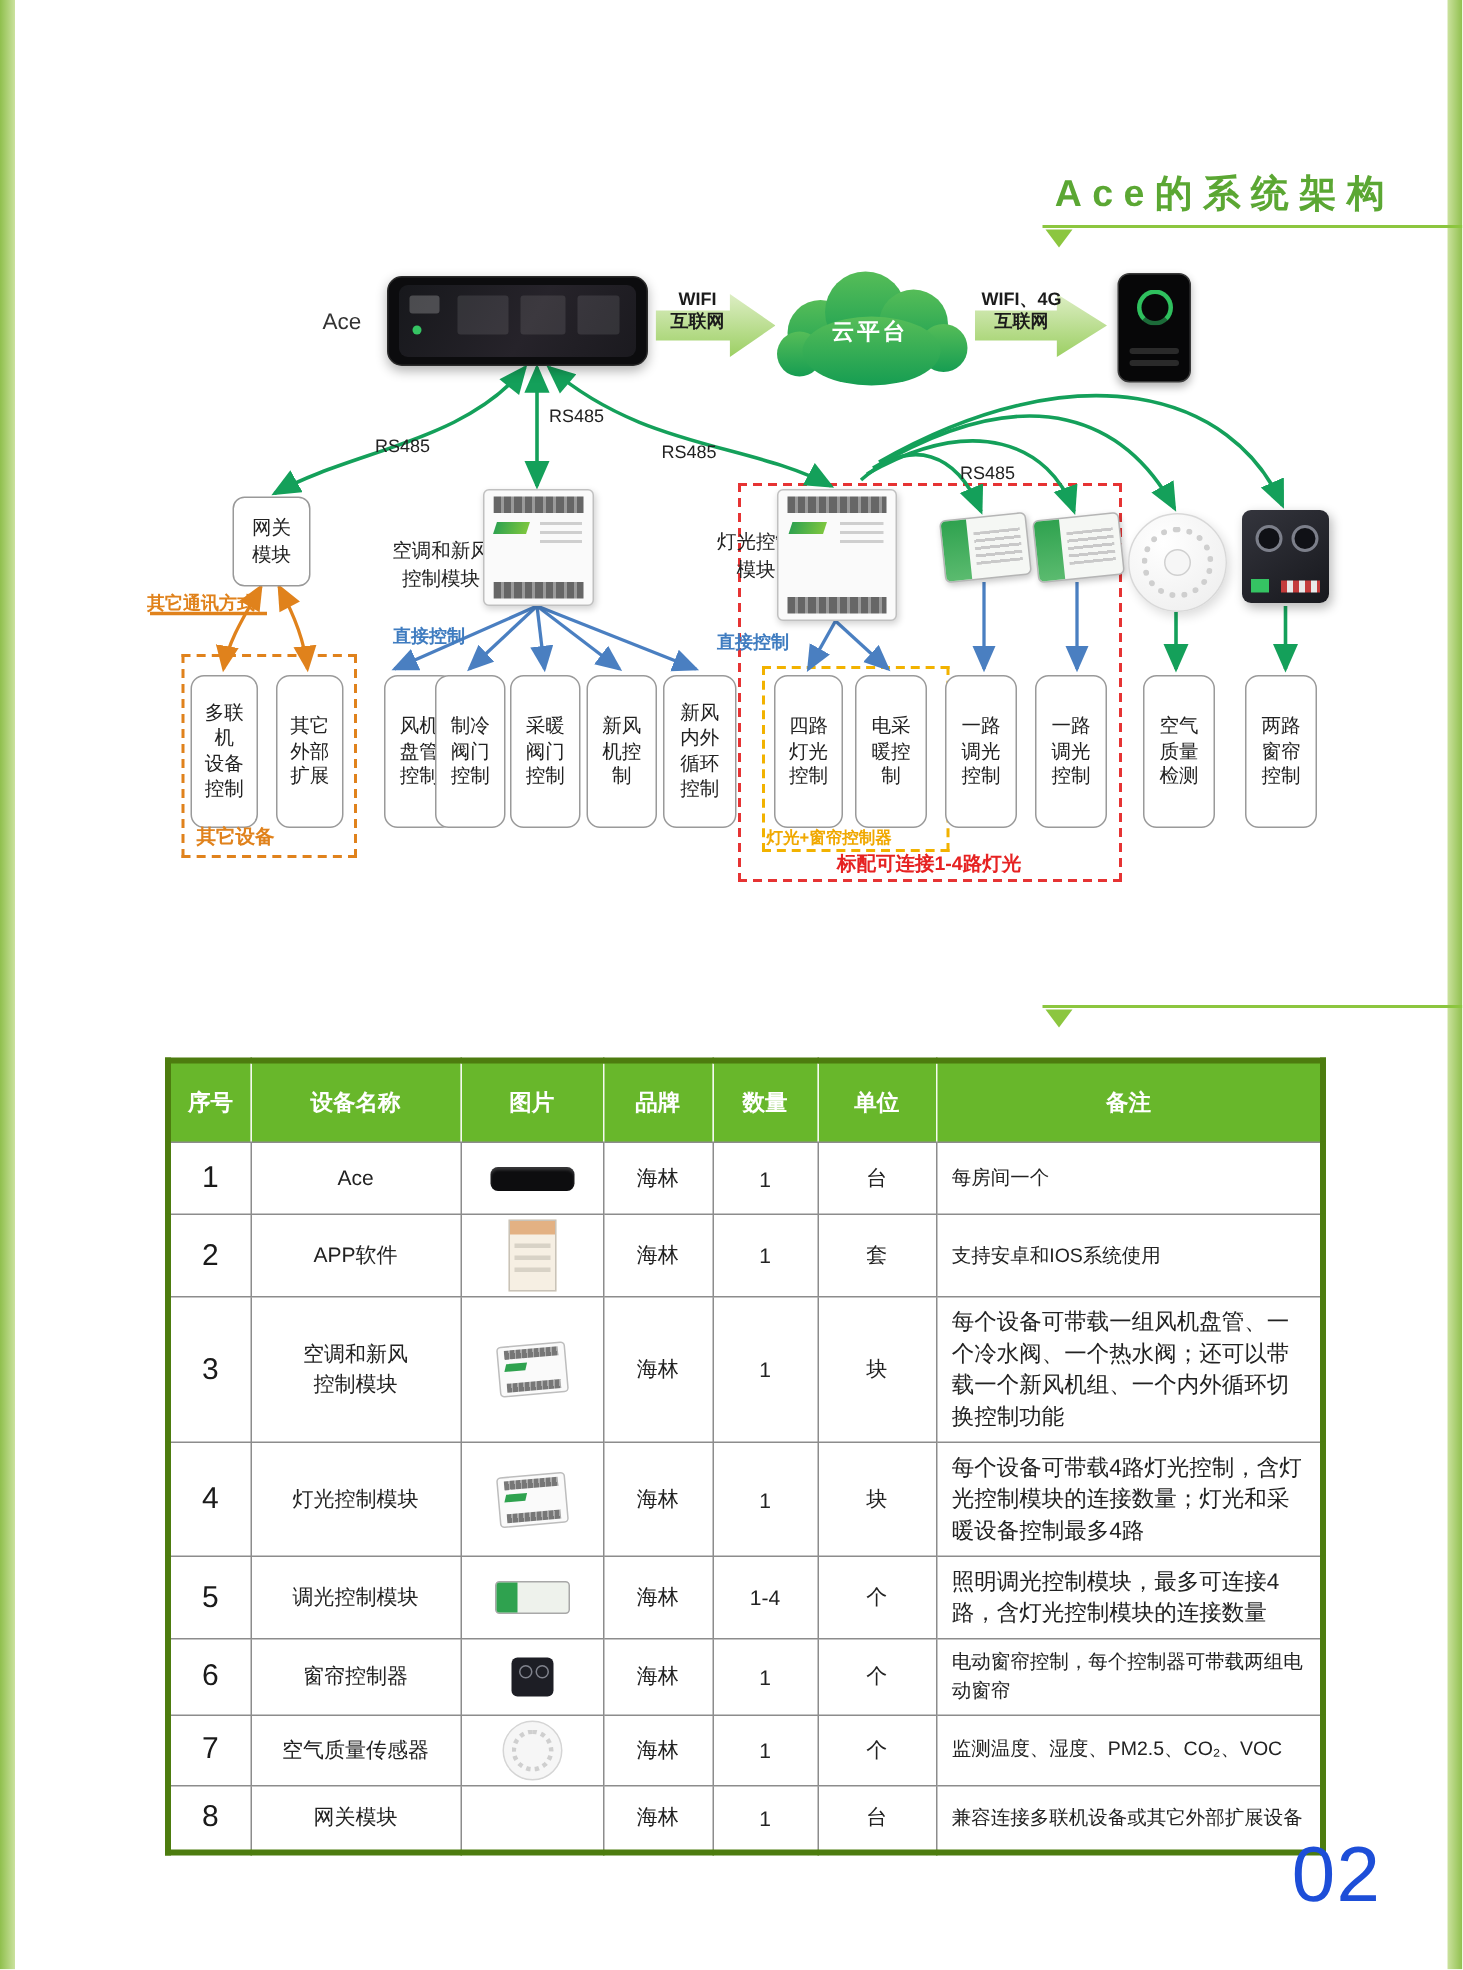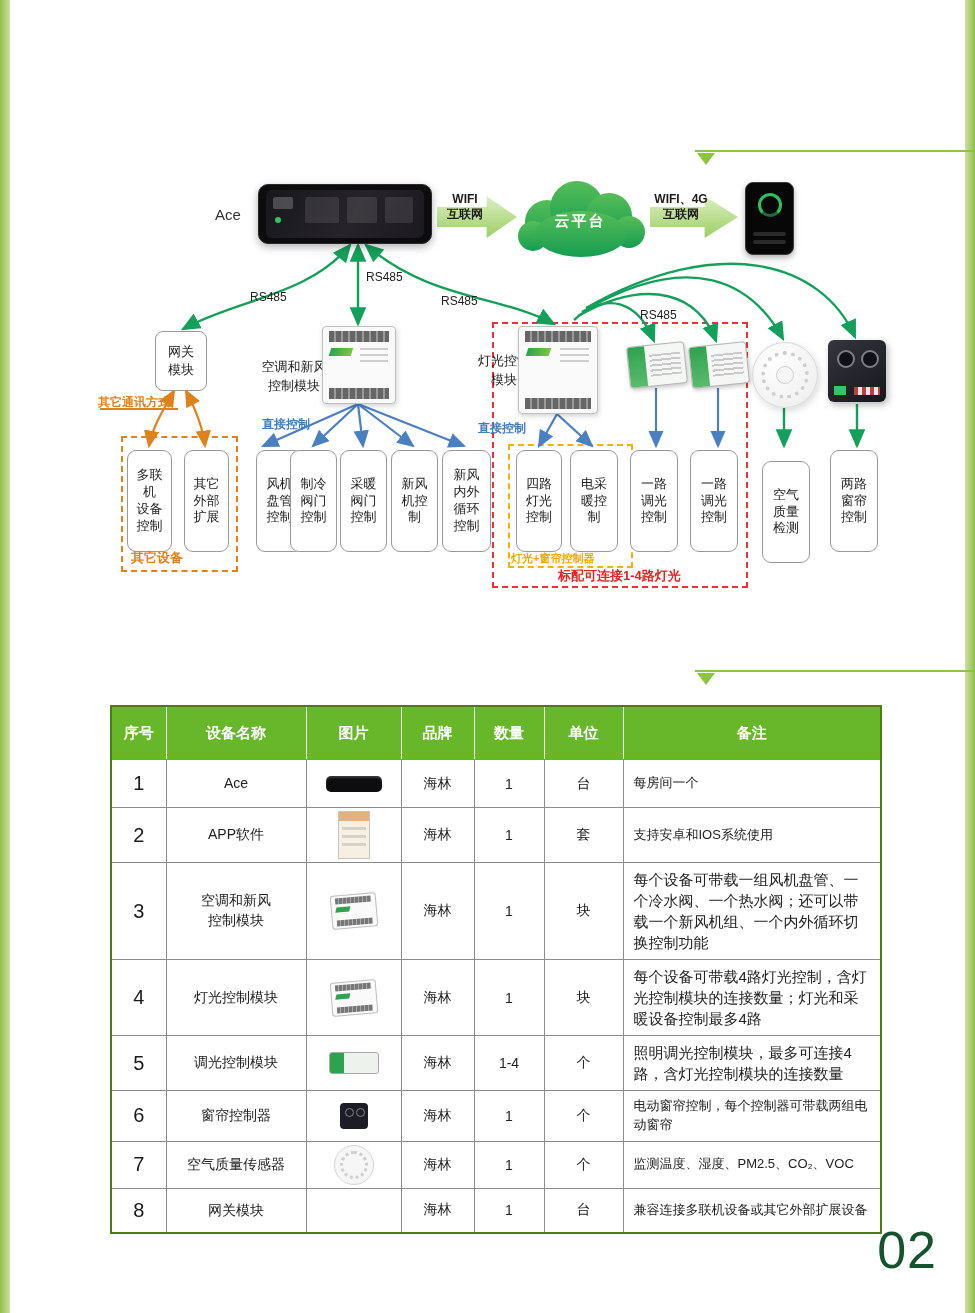--- a/index.html
+++ b/index.html
@@ -111,21 +111,21 @@
                  border:2px dashed #e0821c; }
   .dash-red    { position:absolute; left:492px; top:322px; width:252px; height:262px;
                  border:2px dashed #e63333; }
   .dash-yellow { position:absolute; left:508px; top:444px; width:121px; height:120px;
                  border:2px dashed #f2b200; }
 
   .arrows-svg { position:absolute; left:0; top:0; width:975px; height:620px; pointer-events:none; }
 
   
   .equip-table { position:absolute; left:110px; top:705px; width:770px;
-                 border-collapse:collapse; table-layout:fixed; border:2px solid #4d7c0f; }
+                 border-collapse:collapse; table-layout:fixed; border:4px solid #4d7c0f; }
   .equip-table th { background:#68b72b; color:#fff; font-size:15px; font-weight:bold;
                     height:50px; border:1px solid #f4faef; border-bottom:1px solid #8c8c8c;
                     text-align:center; }
   .equip-table td { border:1px solid #8c8c8c; text-align:center; font-size:14px;
                     padding:3px 4px; vertical-align:middle; background:#fff; }
   .equip-table td.no { font-size:20px; color:#1a1a1a; }
   .equip-table td.name { white-space:pre-line; line-height:1.4; }
   .equip-table td.remark { text-align:left; font-size:13px; padding:6px 10px; line-height:1.45; }
   .equip-table tr.sm td.remark { font-size:15px; line-height:1.4; }
 
@@ -145,30 +145,31 @@
   .thumb-dimmer { width:48px; height:20px; background:#eef2ec; border:1px solid #a8a8a8; border-radius:3px; }
   .thumb-dimmer .cap { position:absolute; left:0; top:0; bottom:0; width:14px;
                        background:#2fa24f; border-radius:2px 0 0 2px; }
   .thumb-curtain { width:28px; height:26px; background:#1d1e25; border-radius:4px; }
   .thumb-curtain .knob { position:absolute; top:5px; width:7px; height:7px;
                          border:1px solid #80838d; border-radius:50%; }
   .thumb-curtain .k1 { left:5px; } .thumb-curtain .k2 { left:16px; }
   .thumb-sensor { width:38px; height:38px; border-radius:50%; background:#f6f6f6; border:1px solid #d5d5d5; }
   .thumb-sensor .ring { position:absolute; inset:5px; border:3px dotted #cfcfcf; border-radius:50%; }
 
-  .page-number { position:absolute; right:38px; bottom:33px; font-size:52px;
-                 color:#14532d; letter-spacing:1px; }
+  .page-number { position:absolute; right:54px; bottom:33px; font-size:52px;
+                 color:#1d4ed8; letter-spacing:1px; }
 </style>
 </head>
 <body>
 
 <div class="page">
   <div class="edge left"></div>
   <div class="edge right"></div>
 
+  <div class="sec-title" style="top:112px;">Ace的系统架构</div>
   <div class="rule" style="top:150px;"></div>
   <div class="rule-tri" style="top:153px;"></div>
 
   <div class="dash-red"></div>
   <div class="dash-orange"></div>
   <div class="dash-yellow"></div>
 
   <svg class="arrows-svg" viewBox="0 0 975 620" xmlns="http://www.w3.org/2000/svg">
     <defs>
       <marker id="mg" orient="auto" markerWidth="9" markerHeight="9" refX="7" refY="3.5">
@@ -343,21 +344,21 @@
 控制</div>
   <div class="dev-box" style="left:570px; width:46px;">电采
 暖控
 制</div>
   <div class="dev-box" style="left:630px; width:46px;">一路
 调光
 控制</div>
   <div class="dev-box" style="left:690px; width:46px;">一路
 调光
 控制</div>
-  <div class="dev-box" style="left:762px; width:46px;margin-top:11px;">空气
+  <div class="dev-box" style="left:762px; width:46px;">空气
 质量
 检测</div>
   <div class="dev-box" style="left:830px; width:46px;">两路
 窗帘
 控制</div>
 
   <div class="lbl orange-txt" style="left:131px; top:549px; font-size:13px;">其它设备</div>
   <div class="lbl yellow-txt" style="left:511px; top:551px; font-size:11px;">灯光+窗帘控制器</div>
   <div class="lbl red-txt" style="left:558px; top:567px; font-size:13px;">标配可连接1-4路灯光</div>
 

